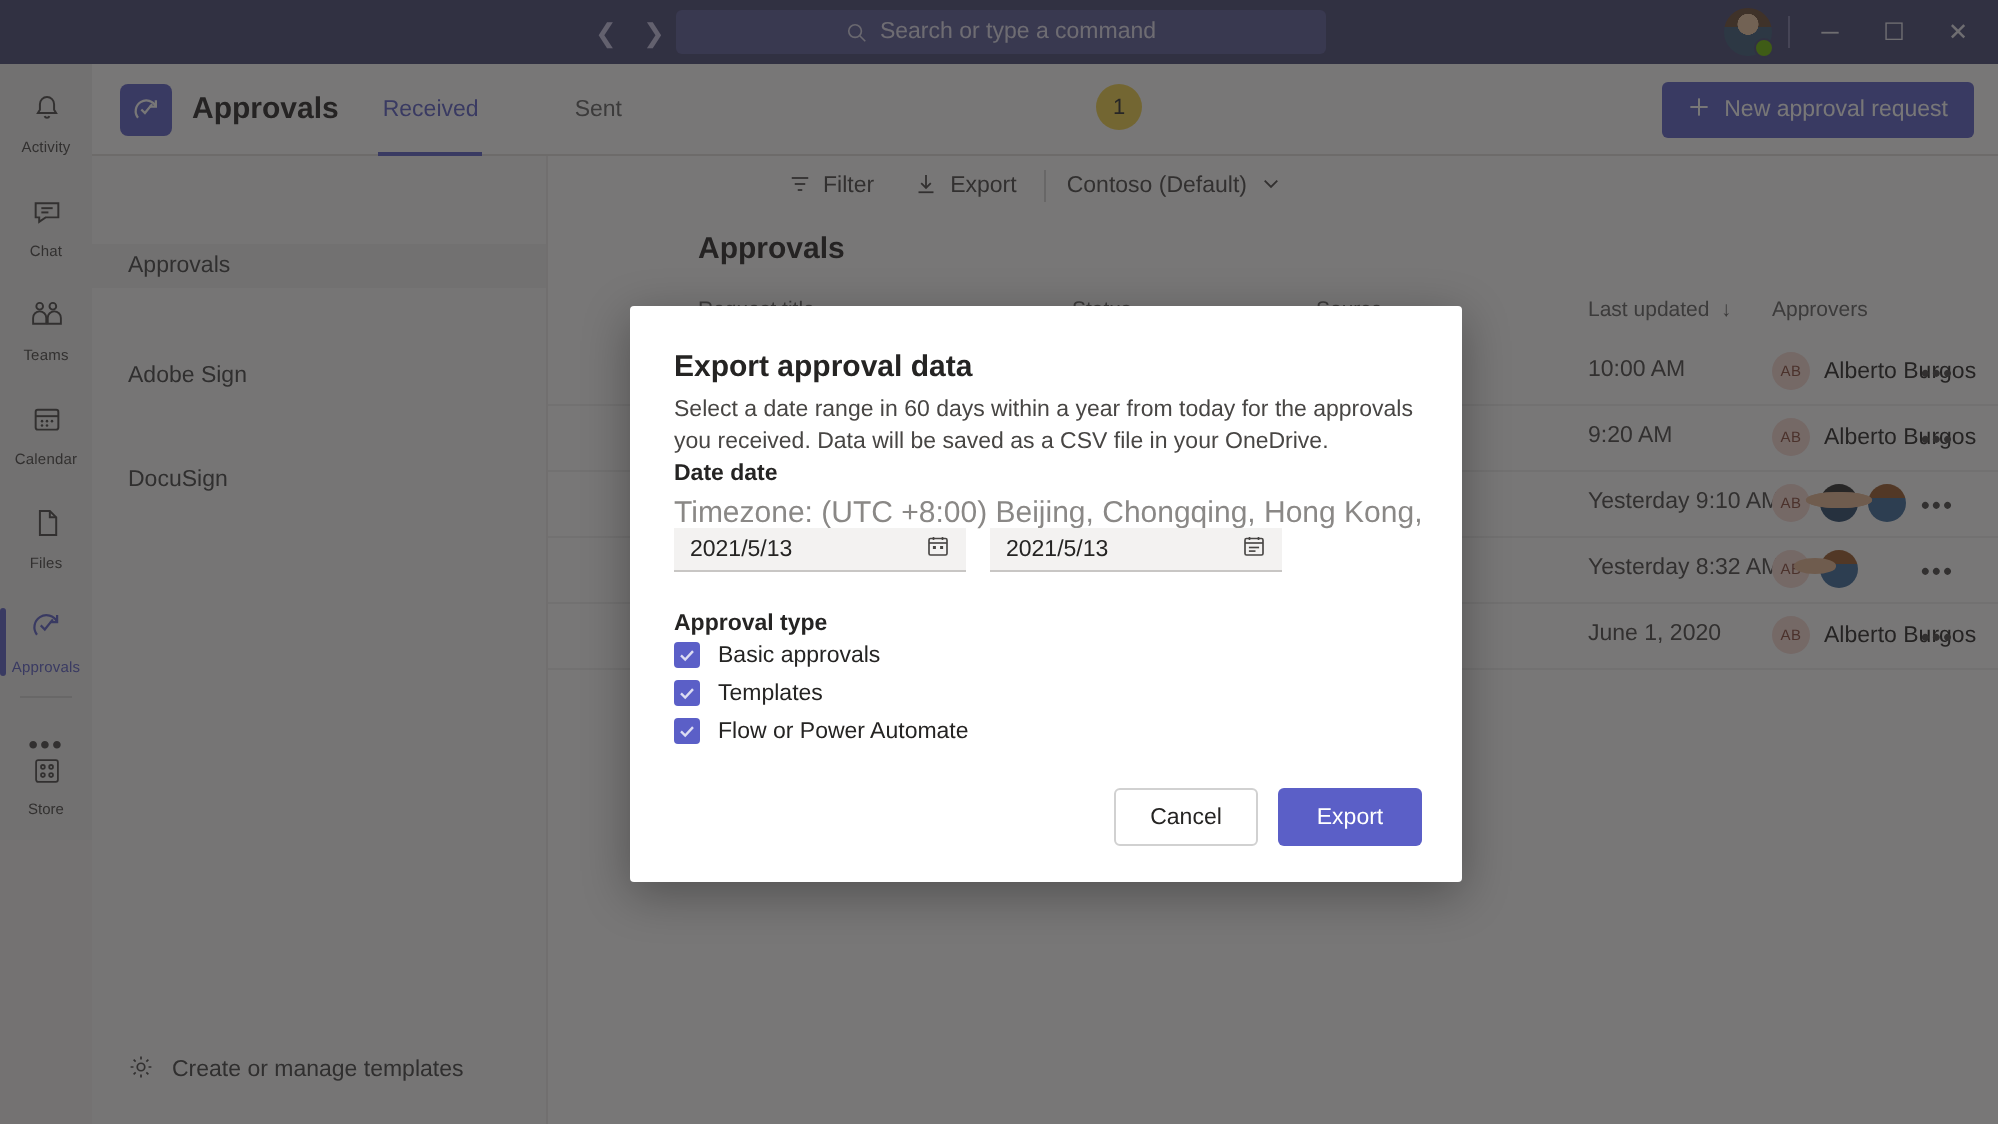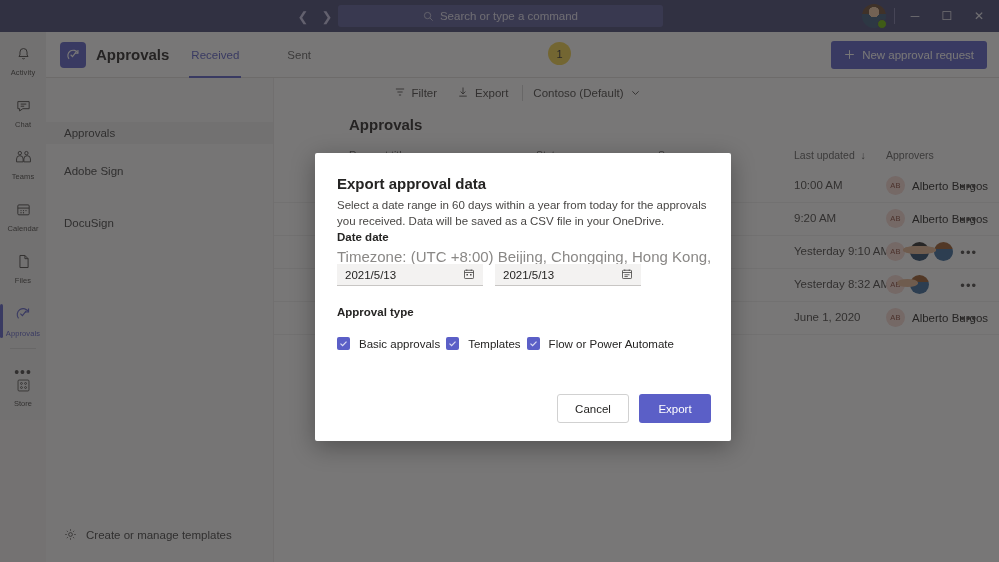--- a/index.html
+++ b/index.html
@@ -160,21 +160,21 @@
   .m-desc { position: absolute; left: 22px; top: 44px; width: 376px; font-size: 11.5px;
     color: #484644; line-height: 16px; }
   .m-sec { position: absolute; left: 22px; font-size: 11.5px; font-weight: bold; color: #252423; }
   .m-tz { position: absolute; left: 22px; top: 95px; font-size: 15px; color: #8a8886; }
   .dates { position: absolute; left: 22px; top: 111px; display: flex; gap: 12px; }
   .datefield {
     width: 146px; height: 22px; background: #f3f2f1; border: none; border-bottom: 1px solid #c8c6c4;
     display: flex; align-items: center; padding: 0 8px; cursor: pointer;
   }
   .datefield .dv { font-size: 11.5px; color: #252423; flex: 1; }
-  .checks { position: absolute; left: 22px; top: 184px; display: flex; flex-direction: row; gap: 6px; }
+  .checks { position: absolute; left: 22px; top: 168px; display: flex; flex-direction: column; gap: 6px; }
   .chkrow { display: flex; align-items: center; gap: 9px; cursor: pointer; }
   .chk { width: 13px; height: 13px; border-radius: 2px; background: #5b5fc7;
     display: flex; align-items: center; justify-content: center; }
   .chklbl { font-size: 11.5px; color: #252423; }
   .m-actions { position: absolute; right: 20px; bottom: 18px; display: flex; gap: 10px; }
   .btn { height: 29px; min-width: 72px; padding: 0 16px; border-radius: 3px; font-size: 11.5px;
     font-family: inherit; cursor: pointer; }
   .btn-sec { background: #fff; color: #252423; border: 1px solid #d1d1d1; }
   .btn-pri { background: #5b5fc7; color: #fff; border: none; }
 </style>
@@ -343,21 +343,21 @@
         <span>
           <svg width="11" height="11" viewBox="0 0 14 14" fill="none" stroke="#484644" stroke-width="1.2">
               <polyline points="3,5.5 7,9.5 11,5.5"></polyline>
             </svg>
         </span>
       </div>
     </div>
 
     <div class="subpanel">
       <div class="sp-item first selected">Approvals</div>
-      <div class="sp-item" style="margin-top:16px">Adobe Sign</div>
+      <div class="sp-item" style="margin-top:33px">Adobe Sign</div>
       <div class="sp-item" style="margin-top:30px">DocuSign</div>
       <div class="sp-bottom">
         <span>
           <svg width="13" height="13" viewBox="0 0 18 18" fill="none" stroke="#484644" stroke-width="1.2">
               <circle cx="9" cy="9" r="2.6"></circle>
               <path d="M9 1.8v2M9 14.2v2M1.8 9h2M14.2 9h2M3.9 3.9l1.4 1.4M12.7 12.7l1.4 1.4M14.1 3.9l-1.4 1.4M5.3 12.7l-1.4 1.4"></path>
             </svg>
         </span>
         <span>Create or manage templates</span>
       </div>

